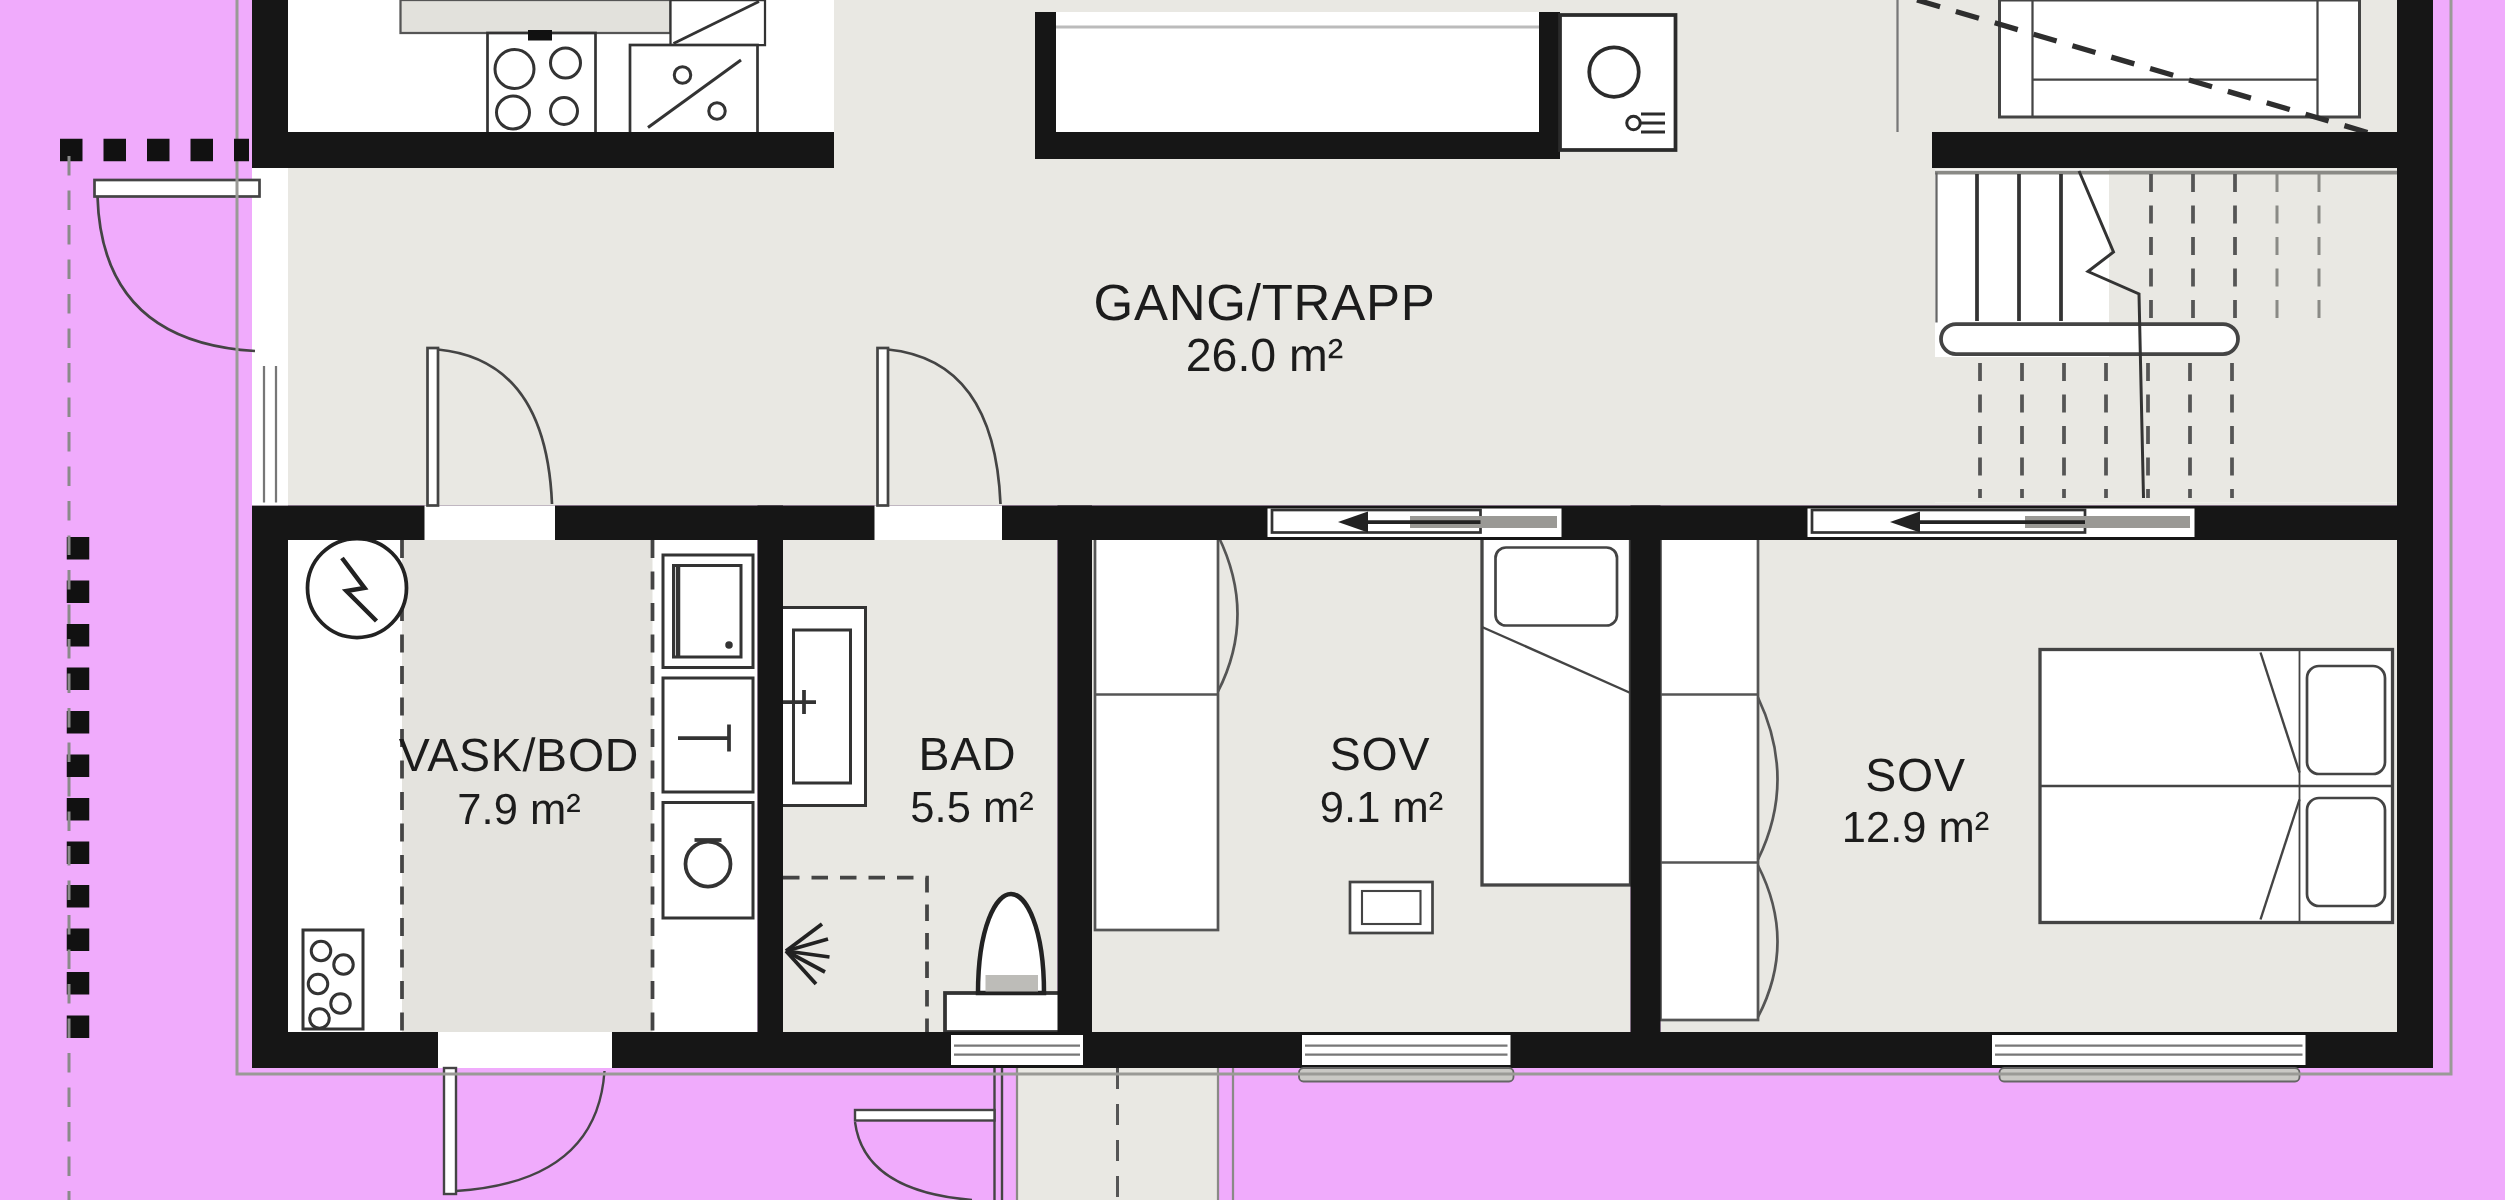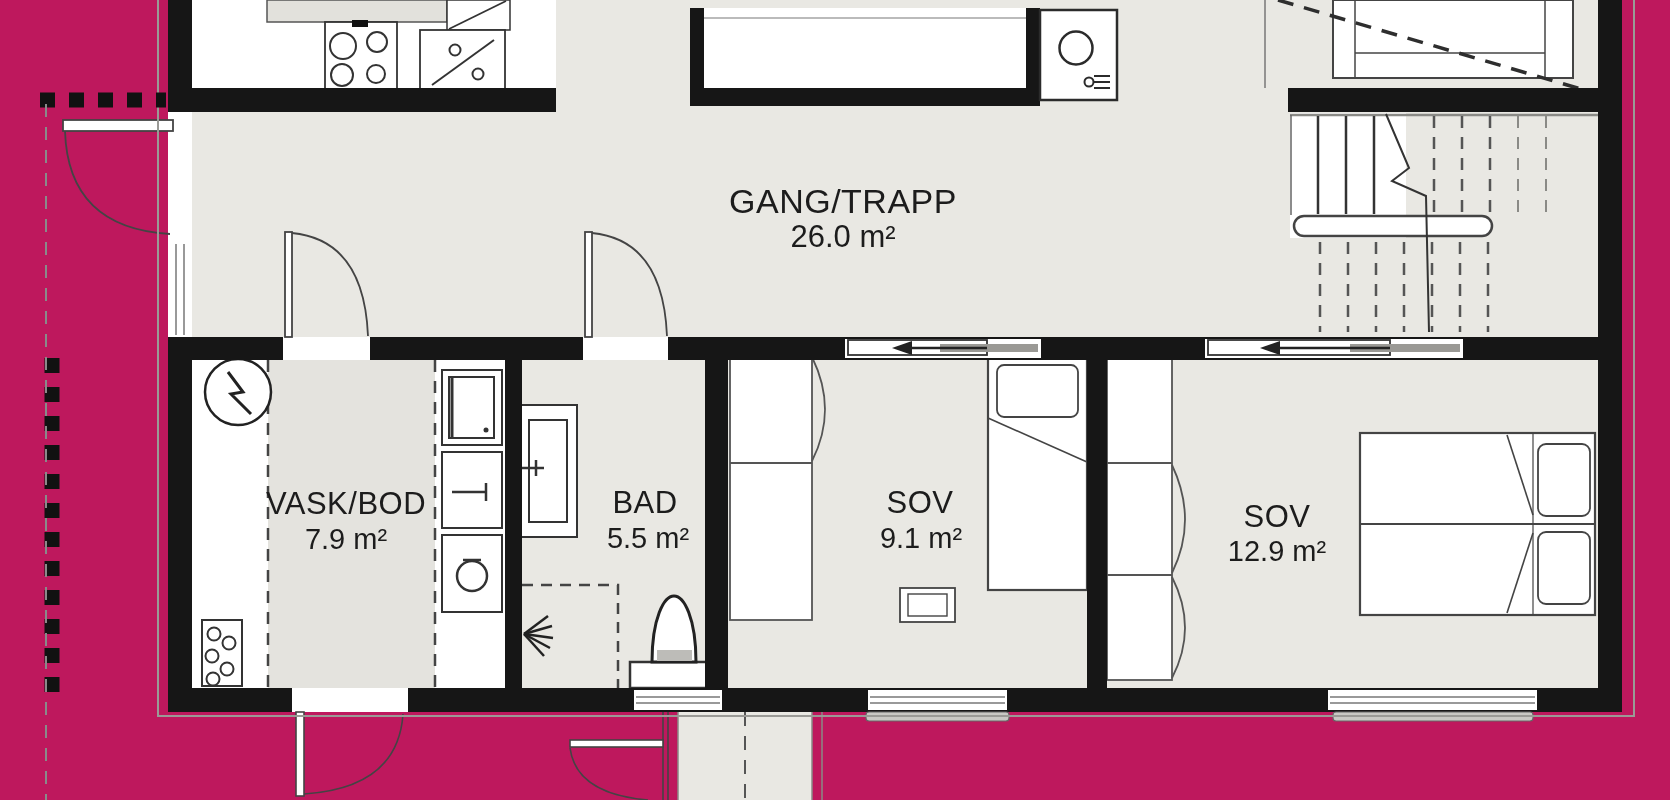--- a/index.html
+++ b/index.html
@@ -1,16 +1,16 @@
 <!DOCTYPE html>
 <html><head>
 <meta charset="utf-8">
 <style>
   html,body{margin:0;padding:0;background:#ffffff;}
-  #stage{position:relative;width:1670px;height:800px;background:#be185d;overflow:hidden;
+  #stage{position:relative;width:1670px;height:800px;background:#f0abfc;overflow:hidden;
          font-family:"Liberation Sans", sans-serif;}
   svg{position:absolute;left:0;top:0;}
   text{font-family:"Liberation Sans", sans-serif;fill:#1c1c1c;}
   .room-name{font-size:31px;letter-spacing:.5px;}
   .room-area{font-size:29px;}
   .hall-name{font-size:34px;letter-spacing:.5px;}
   .hall-area{font-size:31px;}
 </style>
 </head>
 <body>

